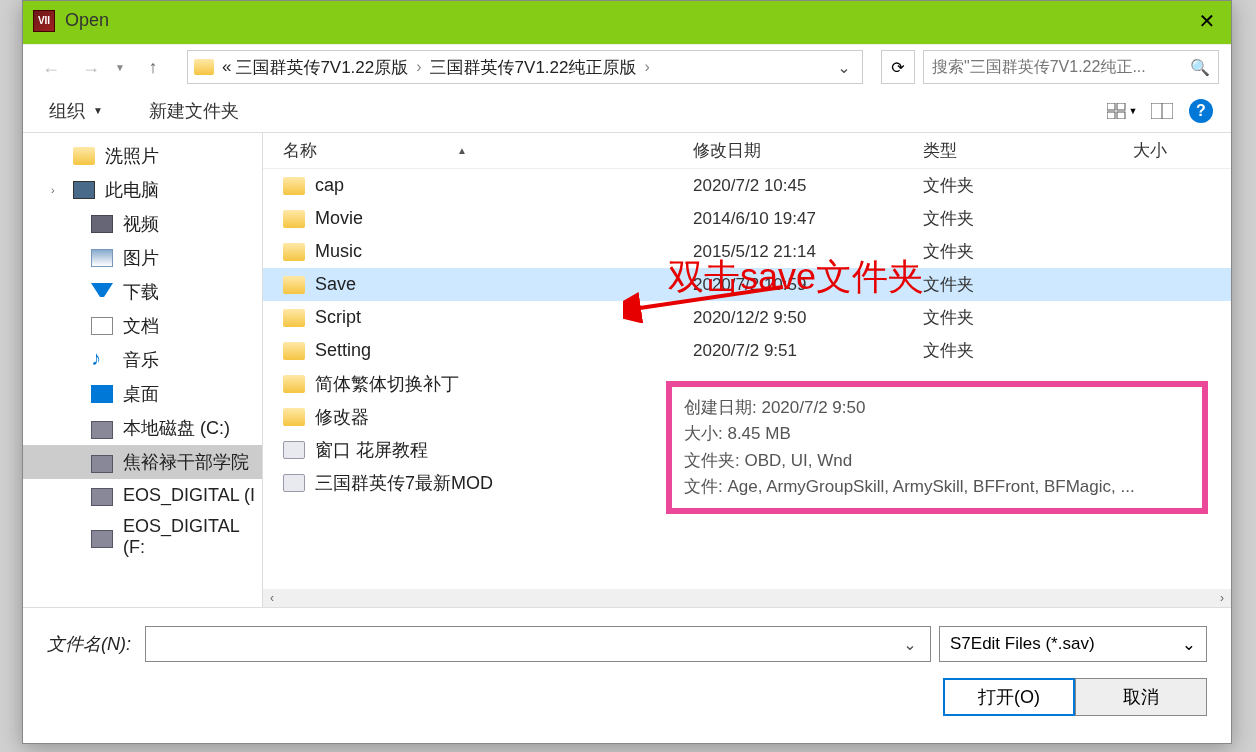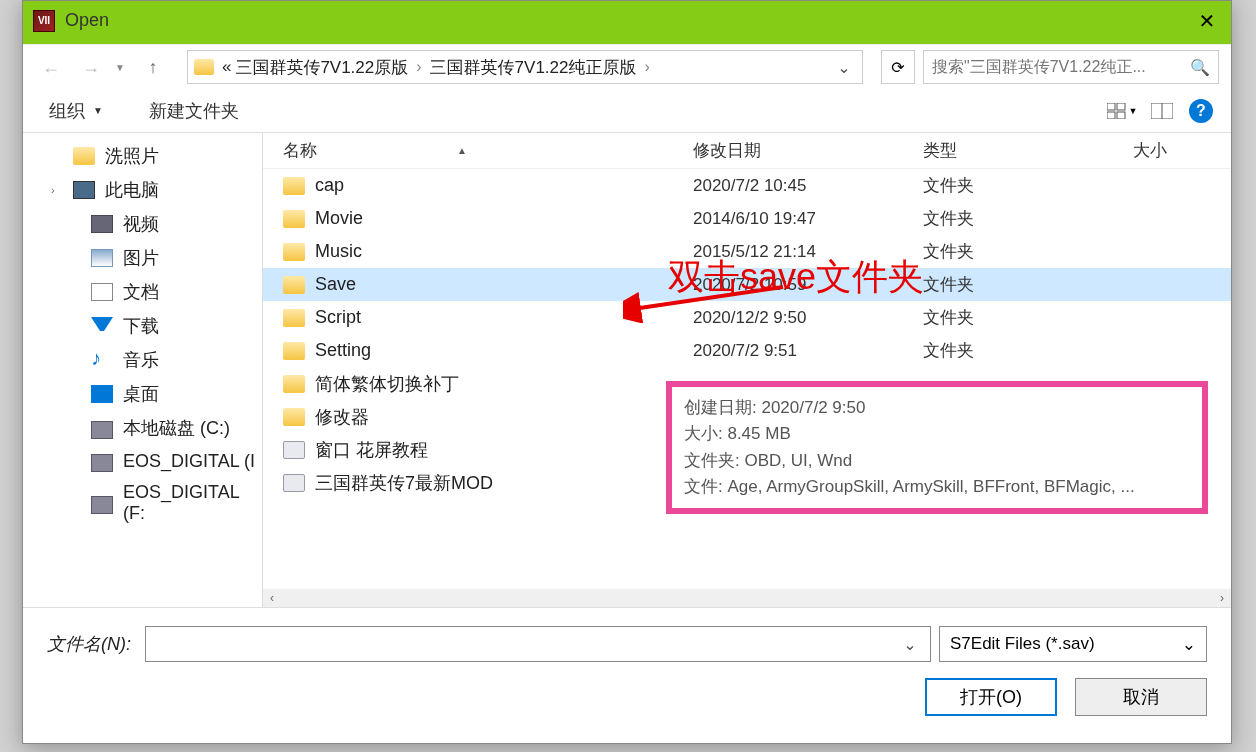--- a/index.html
+++ b/index.html
@@ -73,21 +73,21 @@
 .hscroll { position: absolute; bottom: 0; left: 0; right: 0; height: 18px; background: #f0f0f0; display: flex; align-items: center; }
 .hscroll .lt, .hscroll .gt { width: 18px; text-align: center; color: #666; font-size: 12px; }
 .hscroll .track { flex: 1; height: 18px; background: #f0f0f0; }
 
 .bottom { padding: 18px 24px; border-top: 1px solid #ddd; }
 .filename-row { display: flex; align-items: center; gap: 8px; margin-bottom: 16px; }
 .fn-label { font-size: 18px; color: #222; width: 90px; text-align: right; padding-right: 6px; font-style: italic;}
 .fn-input { flex: 1; height: 36px; border: 1px solid #888; padding: 0 8px; font-size: 16px; display: flex; align-items: center; justify-content: flex-end; }
 .fn-dd { width: 24px; text-align: center; color: #555; }
 .filter { width: 268px; height: 36px; border: 1px solid #888; padding: 0 10px; font-size: 17px; display: flex; align-items: center; justify-content: space-between; }
-.btn-row { display: flex; justify-content: flex-end; gap: 18px; }
+.btn-row { display: flex; justify-content: flex-end; }
 .btn { width: 132px; height: 38px; border: 1px solid #888; background: #eee; font-size: 18px; cursor: pointer; }
 .btn.primary { border: 2px solid #0078d7; background: #fff; }
 </style>
 </head>
 <body>
 
 <div class="dialog">
 
   <div class="titlebar">
     <div class="app-icon">VII</div>
@@ -159,38 +159,42 @@
         </div>
         <div class="side-item indent2">
           <span class="ic ic-video"></span>
           <span>视频</span>
         </div>
         <div class="side-item indent2">
           <span class="ic ic-pic"></span>
           <span>图片</span>
         </div>
         <div class="side-item indent2">
+          <span class="ic ic-dl"></span>
+          <span>下载</span>
+        </div>
+        <div class="side-item indent2">
           <span class="ic ic-doc"></span>
           <span>文档</span>
         </div>
         <div class="side-item indent2">
-          <span class="ic ic-dl"></span>
-          <span>下载</span>
-        </div>
-        <div class="side-item indent2">
           <span class="ic ic-music">♪</span>
           <span>音乐</span>
         </div>
         <div class="side-item indent2">
           <span class="ic ic-desk"></span>
           <span>桌面</span>
         </div>
         <div class="side-item indent2">
           <span class="ic ic-disk"></span>
           <span>本地磁盘 (C:)</span>
+        </div>
+        <div class="side-item indent2 selected">
+          <span class="ic ic-disk"></span>
+          <span>焦裕禄干部学院</span>
         </div>
         <div class="side-item indent2">
           <span class="ic ic-disk"></span>
           <span>EOS_DIGITAL (I</span>
         </div>
         <div class="side-item indent2">
           <span class="ic ic-disk"></span>
           <span>EOS_DIGITAL (F:</span>
         </div>
       </div>

